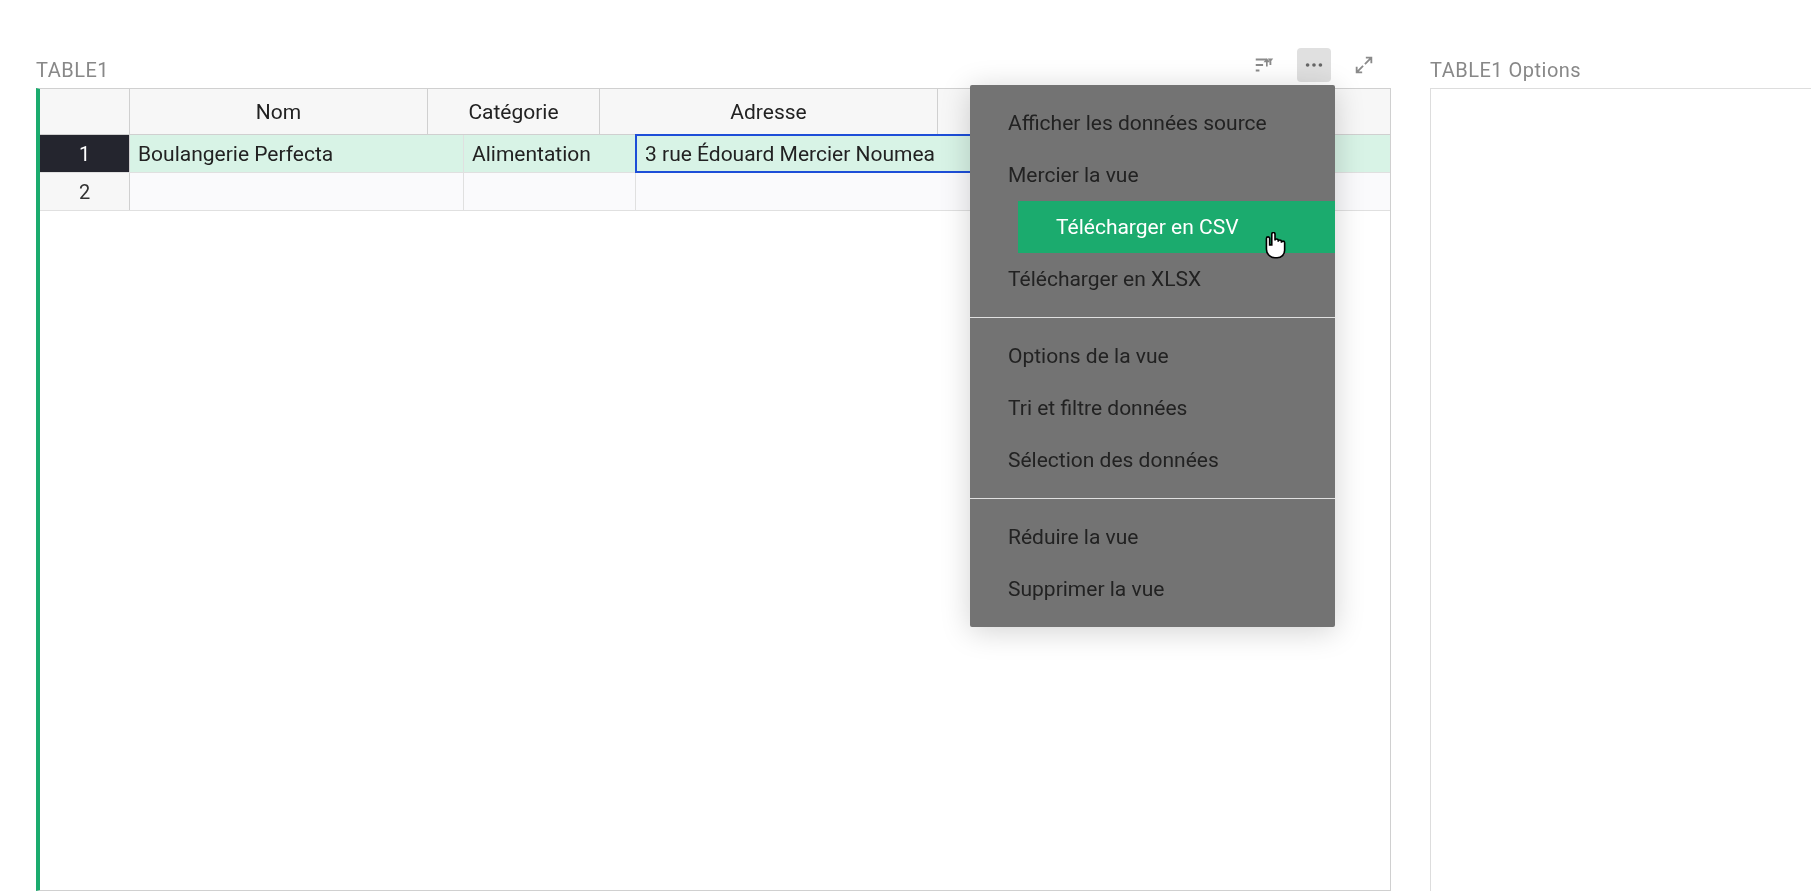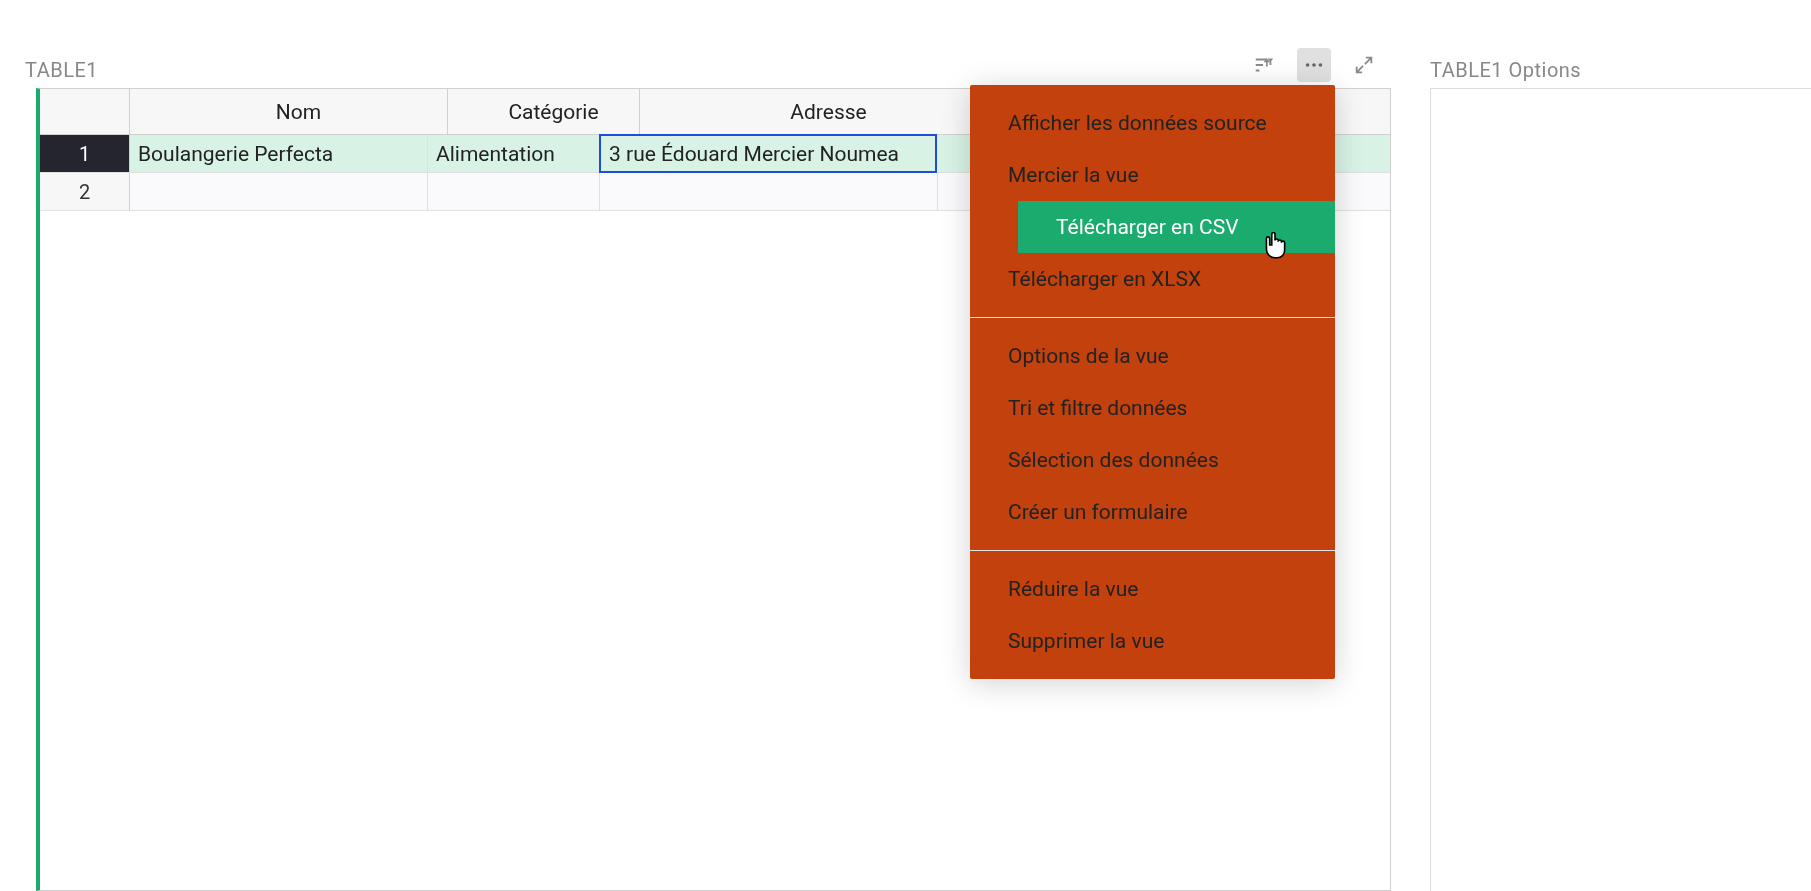--- a/index.html
+++ b/index.html
@@ -8,21 +8,21 @@
       background: #ffffff;
       overflow: hidden;
       height: 891px;
       width: 1811px;
       position: relative;
     }
 
     .panel-header {
       position: absolute;
       top: 58px;
-      left: 25px;
+      left: 36px;
       font-size: 20px;
       color: #888;
       letter-spacing: 0.5px;
     }
 
     .right-panel-header {
       position: absolute;
       top: 58px;
       left: 1430px;
       font-size: 20px;
@@ -76,21 +76,20 @@
       border: 1px solid #d0d0d0;
       border-left: 4px solid #1bab6e;
       background: #fff;
     }
 
     .grid-headers {
       display: flex;
       height: 46px;
       background: #f7f7f7;
       border-bottom: 1px solid #d0d0d0;
-      gap: 20px;
     }
     .grid-header-cell {
       border-right: 1px solid #d0d0d0;
       display: flex;
       align-items: center;
       justify-content: center;
       font-size: 21px;
       color: #222;
     }
     .grid-header-cell.rownum { width: 90px; }
@@ -123,41 +122,41 @@
     }
     .grid-row .data-cell {
       border-right: 1px solid #e0e0e0;
       display: flex;
       align-items: center;
       padding: 0 8px;
       font-size: 21px;
       color: #222;
       background: #fff;
     }
-    .grid-row .col-nom { width: 298px; }
+    .grid-row .col-nom { width: 334px; }
     .grid-row .col-cat { width: 172px; }
     .grid-row .col-addr { width: 338px; position: relative; }
     .grid-row .col-rest { flex: 1; border-right: none; }
 
     .grid-row.selected .col-addr.active-cell {
       border: 2px solid #1d4ed8;
       margin: -1px;
       z-index: 2;
     }
 
     .grid-row.even .data-cell { background: #fafafc; }
     .grid-row.even .rownum-cell { background: #f7f7f7; }
 
     
     .dropdown {
       position: absolute;
       top: 85px;
       left: 970px;
       width: 365px;
-      background: #c2410c;
+      background: #737373;
       box-shadow: 0 4px 30px rgba(0,0,0,0.18);
       border-radius: 2px;
       z-index: 100;
       padding: 12px 0;
     }
     .dropdown-item {
       padding: 14px 38px;
       font-size: 21px;
       color: #222;
       cursor: pointer;
@@ -243,21 +242,20 @@
 
 <div class="dropdown" id="dropdown">
     <div class="dropdown-item">Afficher les données source</div>
     <div class="dropdown-item">Mercier la vue</div>
     <div class="dropdown-item hover">Télécharger en CSV</div>
     <div class="dropdown-item">Télécharger en XLSX</div>
     <div class="dropdown-sep"></div>
     <div class="dropdown-item">Options de la vue</div>
     <div class="dropdown-item">Tri et filtre données</div>
     <div class="dropdown-item">Sélection des données</div>
-    <div class="dropdown-item">Créer un formulaire</div>
     <div class="dropdown-sep"></div>
     <div class="dropdown-item">Réduire la vue</div>
     <div class="dropdown-item">Supprimer la vue</div>
   </div>
 
 <div class="cursor">
   <svg viewBox="0 0 24 28">
     <path d="M9 2 v10 h-2 v-6 a1.5 1.5 0 0 0 -3 0 v10 c0 4 3 8 8 8 h2 c4 0 7-3 7-7 v-7 a1.5 1.5 0 0 0 -3 0 v-1 a1.5 1.5 0 0 0 -3 0 v-1 a1.5 1.5 0 0 0 -3 0 V2 a1.5 1.5 0 0 0 -3 0 z" fill="#fff" stroke="#000" stroke-width="1.5"></path>
   </svg>
 </div>

